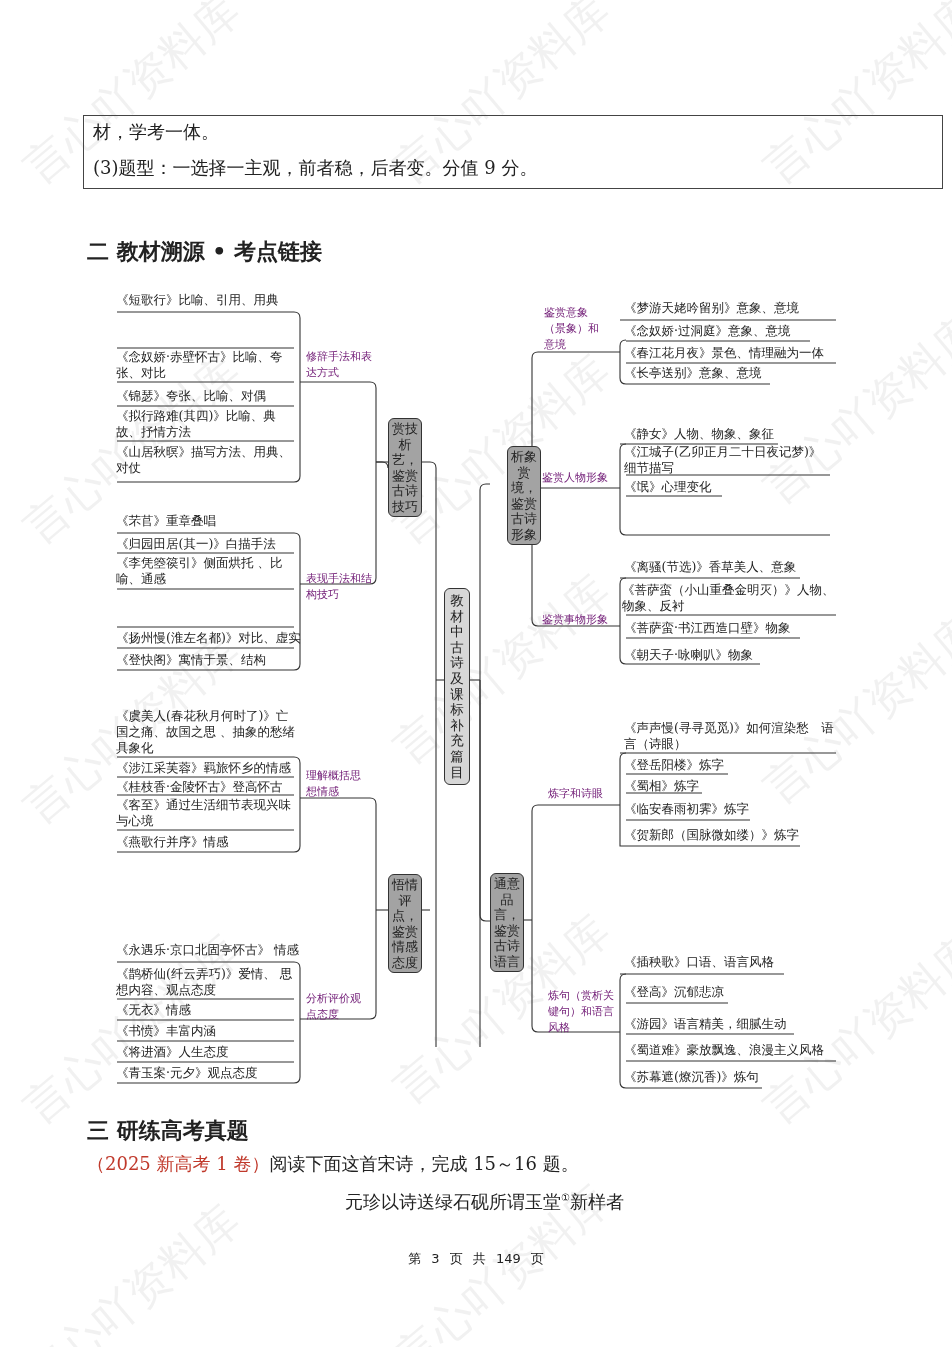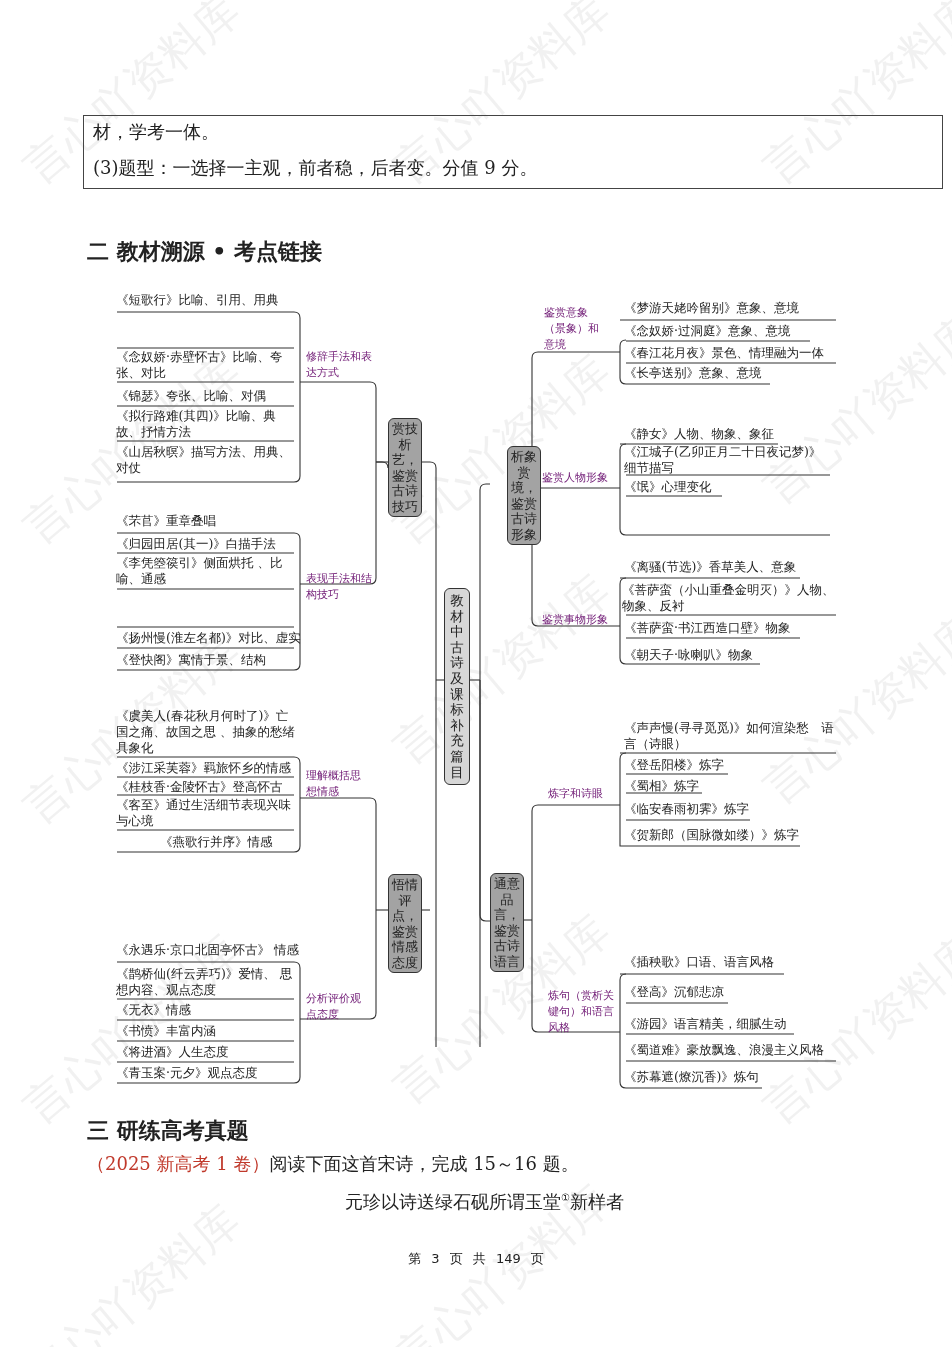--- a/index.html
+++ b/index.html
@@ -148,21 +148,21 @@
 <div class="cat" style="left:306px;top:571px;width:70px;">表现手法和结构技巧</div>
 
 <div class="node" style="left:388px;top:418px;width:34px;">赏技析艺，鉴赏古诗技巧</div>
 
 <div class="root" style="left:444px;top:588px;width:26px;">教材中古诗及课标补充篇目</div>
 
 <div class="leaf" style="left:116px;top:708px;width:184px;">《虞美人(春花秋月何时了)》亡国之痛、故国之思 、抽象的愁绪具象化</div>
 <div class="leaf" style="left:116px;top:760px;">《涉江采芙蓉》羁旅怀乡的情感</div>
 <div class="leaf" style="left:116px;top:779px;">《桂枝香·金陵怀古》登高怀古</div>
 <div class="leaf" style="left:116px;top:797px;width:182px;">《客至》通过生活细节表现兴味与心境</div>
-<div class="leaf" style="left:116px;top:834px;margin-left:44px;">《燕歌行并序》情感</div>
+<div class="leaf" style="left:116px;top:834px;">《燕歌行并序》情感</div>
 <div class="cat" style="left:306px;top:768px;width:60px;">理解概括思想情感</div>
 
 <div class="leaf" style="left:116px;top:942px;">《永遇乐·京口北固亭怀古》 情感</div>
 <div class="leaf" style="left:116px;top:966px;width:182px;">《鹊桥仙(纤云弄巧)》爱情、 思想内容、观点态度</div>
 <div class="leaf" style="left:116px;top:1002px;">《无衣》情感</div>
 <div class="leaf" style="left:116px;top:1023px;">《书愤》丰富内涵</div>
 <div class="leaf" style="left:116px;top:1044px;">《将进酒》人生态度</div>
 <div class="leaf" style="left:116px;top:1065px;">《青玉案·元夕》观点态度</div>
 <div class="cat" style="left:306px;top:991px;width:60px;">分析评价观点态度</div>
 

